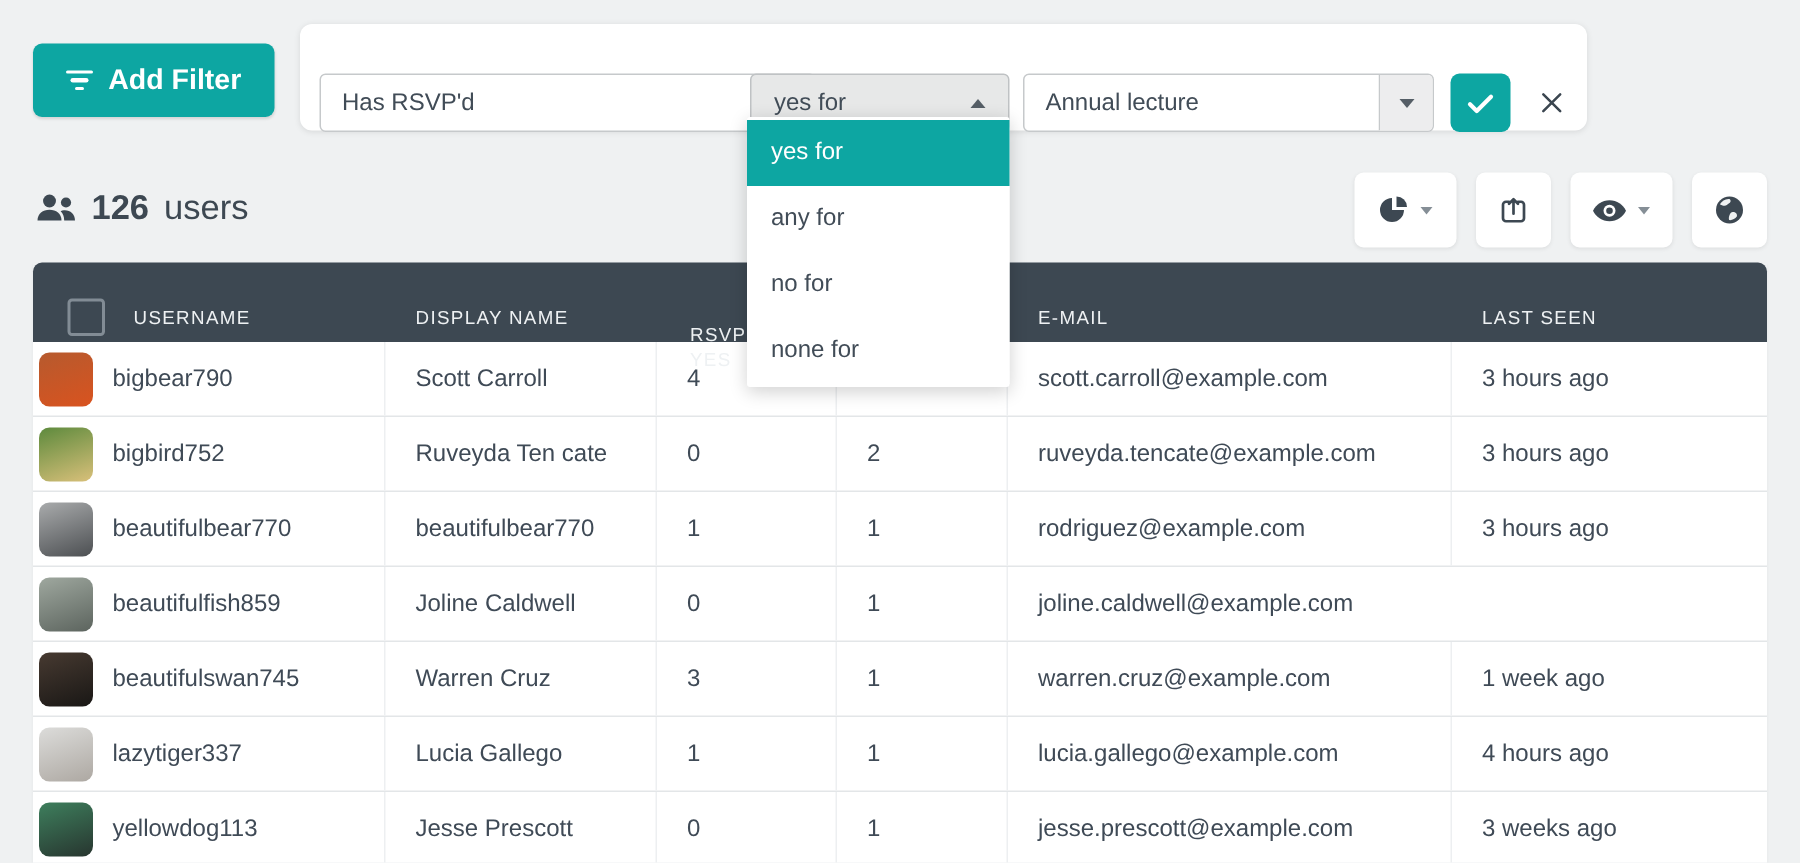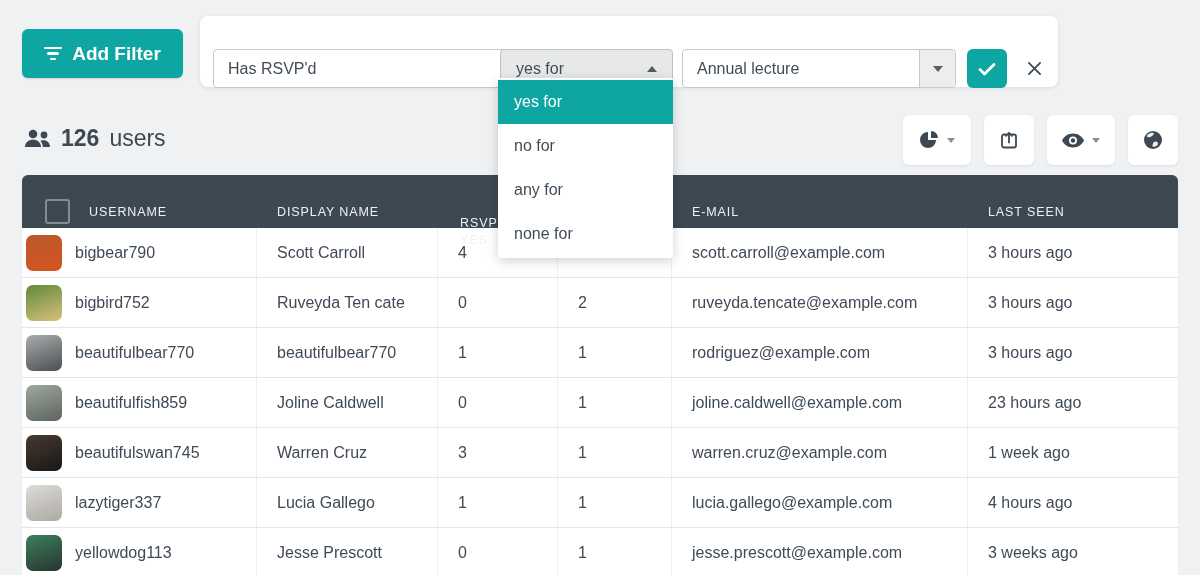--- a/index.html
+++ b/index.html
@@ -166,22 +166,22 @@
     </button>
     <button class="close-x">
       <svg width="15" height="15" viewBox="0 0 16 16">
           <path d="M2 2L14 14M14 2L2 14" stroke="#3b4650" stroke-width="1.8" stroke-linecap="round"></path>
         </svg>
     </button>
   </div>
 
   <div class="dd-panel">
     <div class="dd-option selected">yes for</div>
+    <div class="dd-option">any for</div>
     <div class="dd-option">no for</div>
-    <div class="dd-option">any for</div>
     <div class="dd-option">none for</div>
   </div>
 
   <div class="summary">
     <svg width="27" height="19" viewBox="0 0 27 19" fill="#3d4852">
       <circle cx="9" cy="5" r="4.3"></circle>
       <path d="M1 18c0-4.6 3.6-7.2 8-7.2s8 2.6 8 7.2z"></path>
       <circle cx="20" cy="6" r="3.4"></circle>
       <path d="M18.6 11.2c4-.3 7.4 2.2 7.4 6.8h-7.2c0-2.6-.8-4.6-2.4-6.1.7-.4 1.4-.7 2.2-.7z"></path>
     </svg>
@@ -283,21 +283,20 @@
 
       <div class="tr">
         <div class="td td-user">
             <span class="avatar" style="background: linear-gradient(160deg, rgb(159, 168, 159) 0%, rgb(92, 100, 94) 100%);"></span>
             <span>beautifulfish859</span>
           </div>
         <div class="td">Joline Caldwell</div>
         <div class="td">0</div>
         <div class="td">1</div>
         <div class="td">joline.caldwell@example.com</div>
-        <div class="td">23 hours ago</div>
       </div>
 
       <div class="tr">
         <div class="td td-user">
             <span class="avatar" style="background: linear-gradient(160deg, rgb(71, 58, 49) 0%, rgb(25, 23, 21) 100%);"></span>
             <span>beautifulswan745</span>
           </div>
         <div class="td">Warren Cruz</div>
         <div class="td">3</div>
         <div class="td">1</div>

